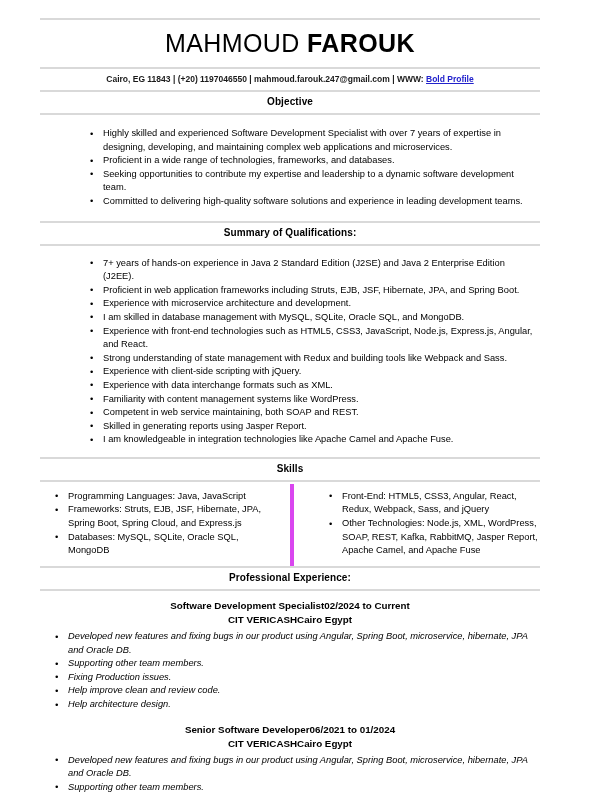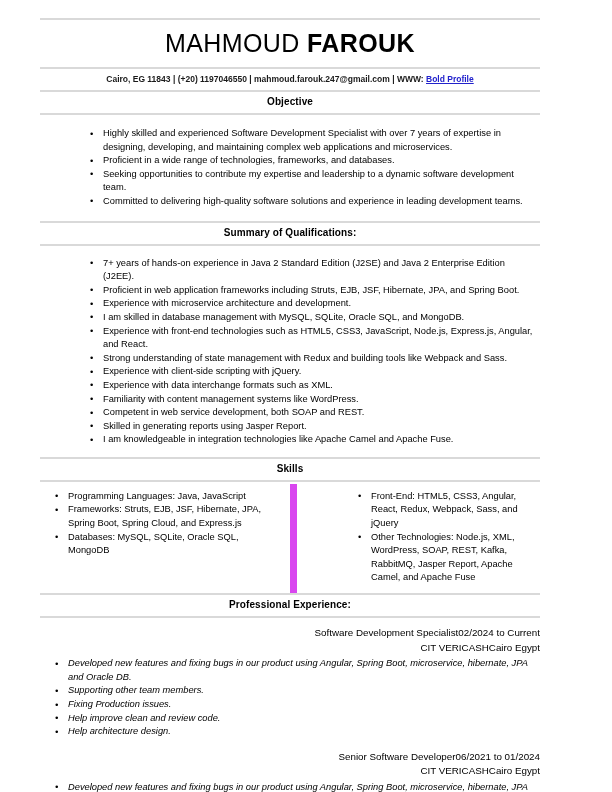--- a/index.html
+++ b/index.html
@@ -110,22 +110,22 @@
     margin-top: 2px;
   }
   .skills-col {
     width: 50%;
     padding: 6px 0 8px 0;
   }
   .skills-col.left {
     padding-right: 14px;
   }
   .skills-col.right {
-    border-left: 7px solid #d946ef;
-    padding-left: 46px;
+    border-left: 4px solid #d946ef;
+    padding-left: 20px;
   }
   .skills-col ul {
     list-style: none;
     margin: 0;
     padding: 0 0 0 15px;
   }
   .skills-col li {
     position: relative;
     font-size: 9.3px;
     line-height: 13.6px;
@@ -141,24 +141,24 @@
   }
 
   
   .job {
     padding: 0 40px;
   }
   .job.first { margin-top: 8px; }
   .job.next  { margin-top: 11px; }
   .job-line {
     display: flex;
-    justify-content: flex-end;
+    justify-content: center;
     align-items: baseline;
     font-size: 9.8px;
-    font-weight: normal;
+    font-weight: bold;
     line-height: 14.6px;
     white-space: nowrap;
   }
   .job-line .right { text-align: right; }
   ul.job-bullets {
     list-style: none;
     margin: 0;
     padding: 2px 0 0 15px;
     font-style: italic;
   }
@@ -210,21 +210,21 @@
   <ul class="bullets tight">
     <li>7+ years of hands-on experience in Java 2 Standard Edition (J2SE) and Java 2 Enterprise Edition (J2EE).</li>
     <li>Proficient in web application frameworks including Struts, EJB, JSF, Hibernate, JPA, and Spring Boot.</li>
     <li>Experience with microservice architecture and development.</li>
     <li>I am skilled in database management with MySQL, SQLite, Oracle SQL, and MongoDB.</li>
     <li>Experience with front-end technologies such as HTML5, CSS3, JavaScript, Node.js, Express.js, Angular, and React.</li>
     <li>Strong understanding of state management with Redux and building tools like Webpack and Sass.</li>
     <li>Experience with client-side scripting with jQuery.</li>
     <li>Experience with data interchange formats such as XML.</li>
     <li>Familiarity with content management systems like WordPress.</li>
-    <li>Competent in web service development, both SOAP and REST.</li>
+    <li>Competent in web service maintaining, both SOAP and REST.</li>
     <li>Skilled in generating reports using Jasper Report.</li>
     <li>I am knowledgeable in integration technologies like Apache Camel and Apache Fuse.</li>
   </ul>
 
   <div class="sec-rule"></div>
   <div class="sec-title">Skills</div>
   <div class="sec-rule"></div>
   <div class="skills-wrap">
     <div class="skills-col left">
       <ul>

